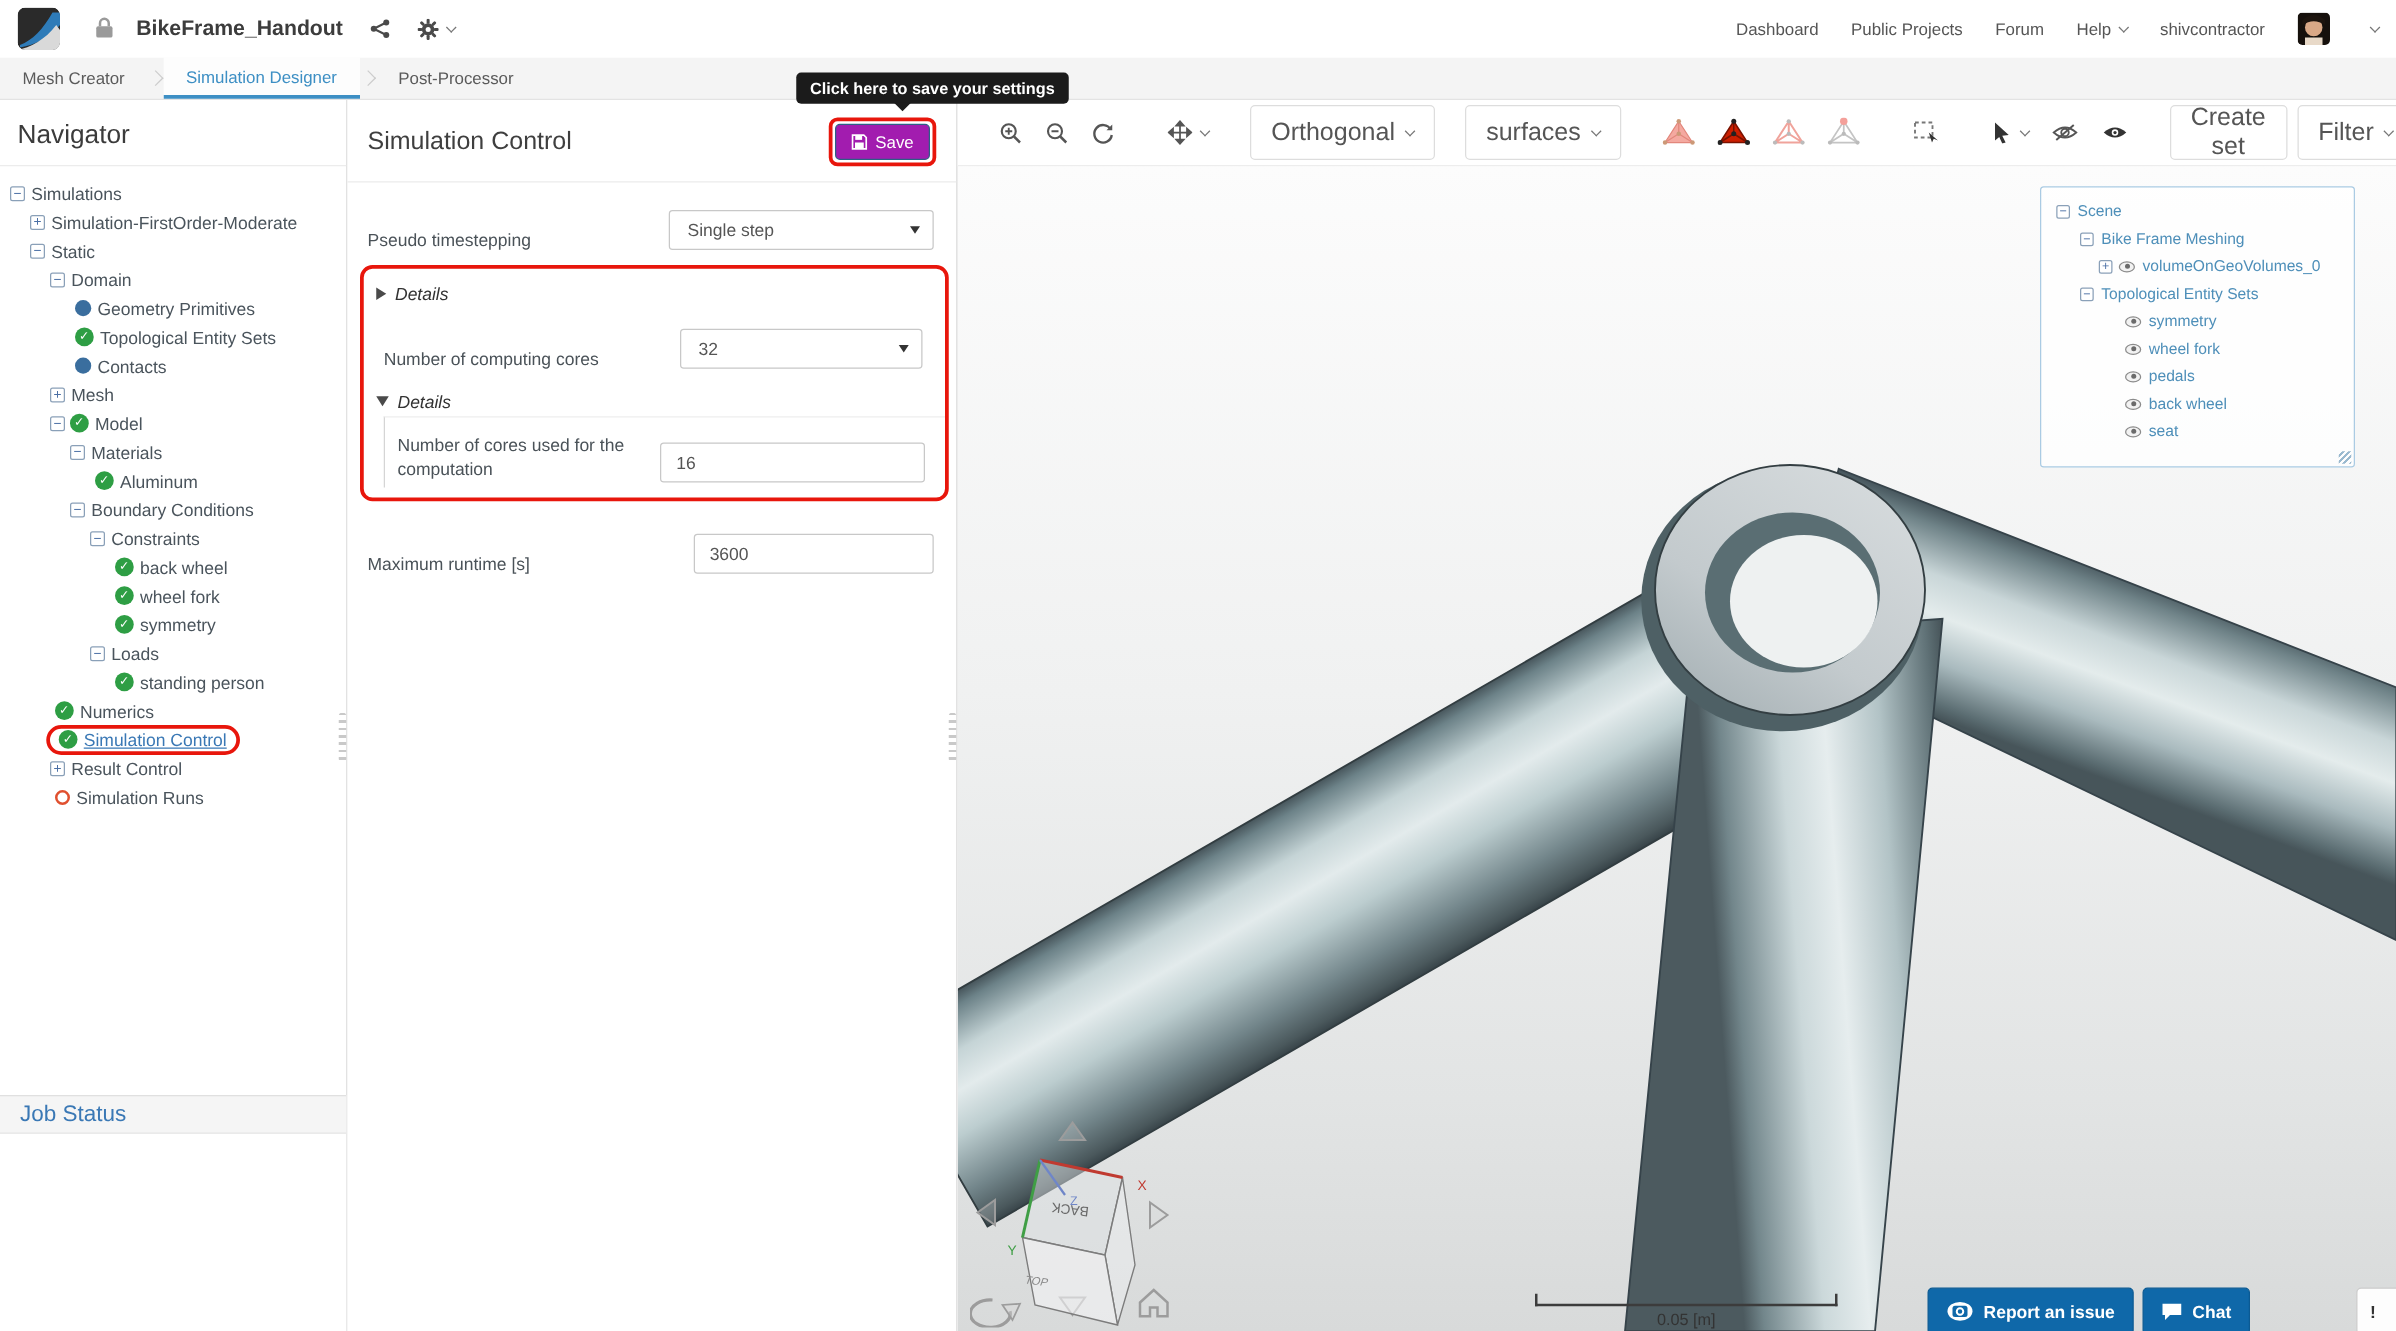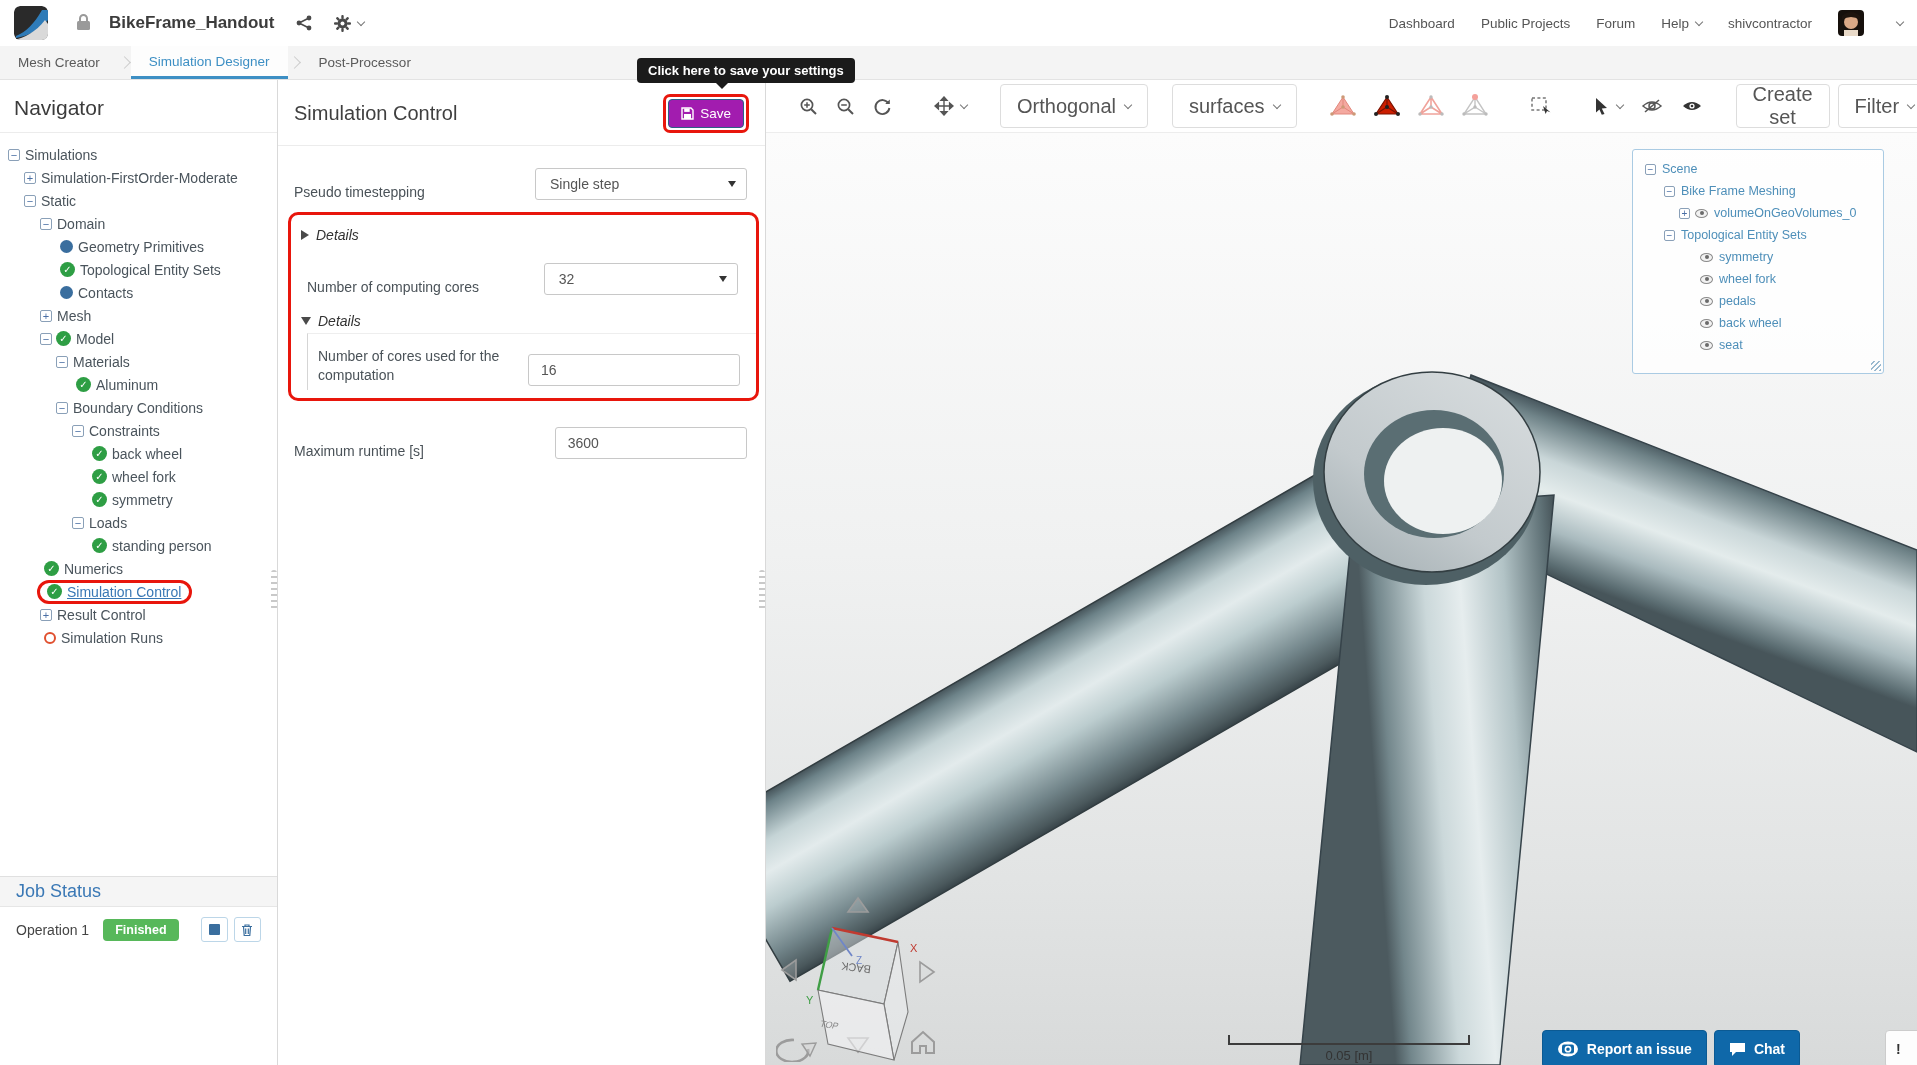--- a/index.html
+++ b/index.html
@@ -273,34 +273,20 @@
       </div>
     <div class="trow" style="--d:2">
         <span class="ic redc"></span>
         <span class="tlabel">Simulation Runs</span>
       </div>
   </div>
   <div class="resize-handle"></div>
 
   <div class="job-status">
     <div class="job-head">Job Status</div>
-    <div class="job-row">
-      <span class="job-op">Operation 1</span>
-      <span class="badge-finished">Finished</span>
-      <span style="display:flex;gap:6px;margin-left:8px;">
-        <span class="job-btn">
-            <span class="stop-sq"></span>
-          </span>
-        <span class="job-btn">
-          <svg width="12" height="14" viewBox="0 0 12 14">
-              <path d="M1 3.5 H11 M4 3.5 V2 h4 v1.5 M2.5 3.5 l0.7 9 h5.6 l0.7 -9 M4.7 5.5 v5.5 M7.3 5.5 v5.5" stroke="#3a6e9e" stroke-width="1.2" fill="none"></path>
-            </svg>
-        </span>
-      </span>
-    </div>
   </div>
 </div>
 
 <div class="form-panel">
   <div class="fp-head">
     <span class="fp-title">Simulation Control</span>
     <span class="save-wrap">
       <button class="save-btn">
         <svg width="13" height="13" viewBox="0 0 13 13">
             <path d="M1 1 h9 l2 2 v9 h-11 Z" fill="none" stroke="#fff" stroke-width="1.4"></path>

